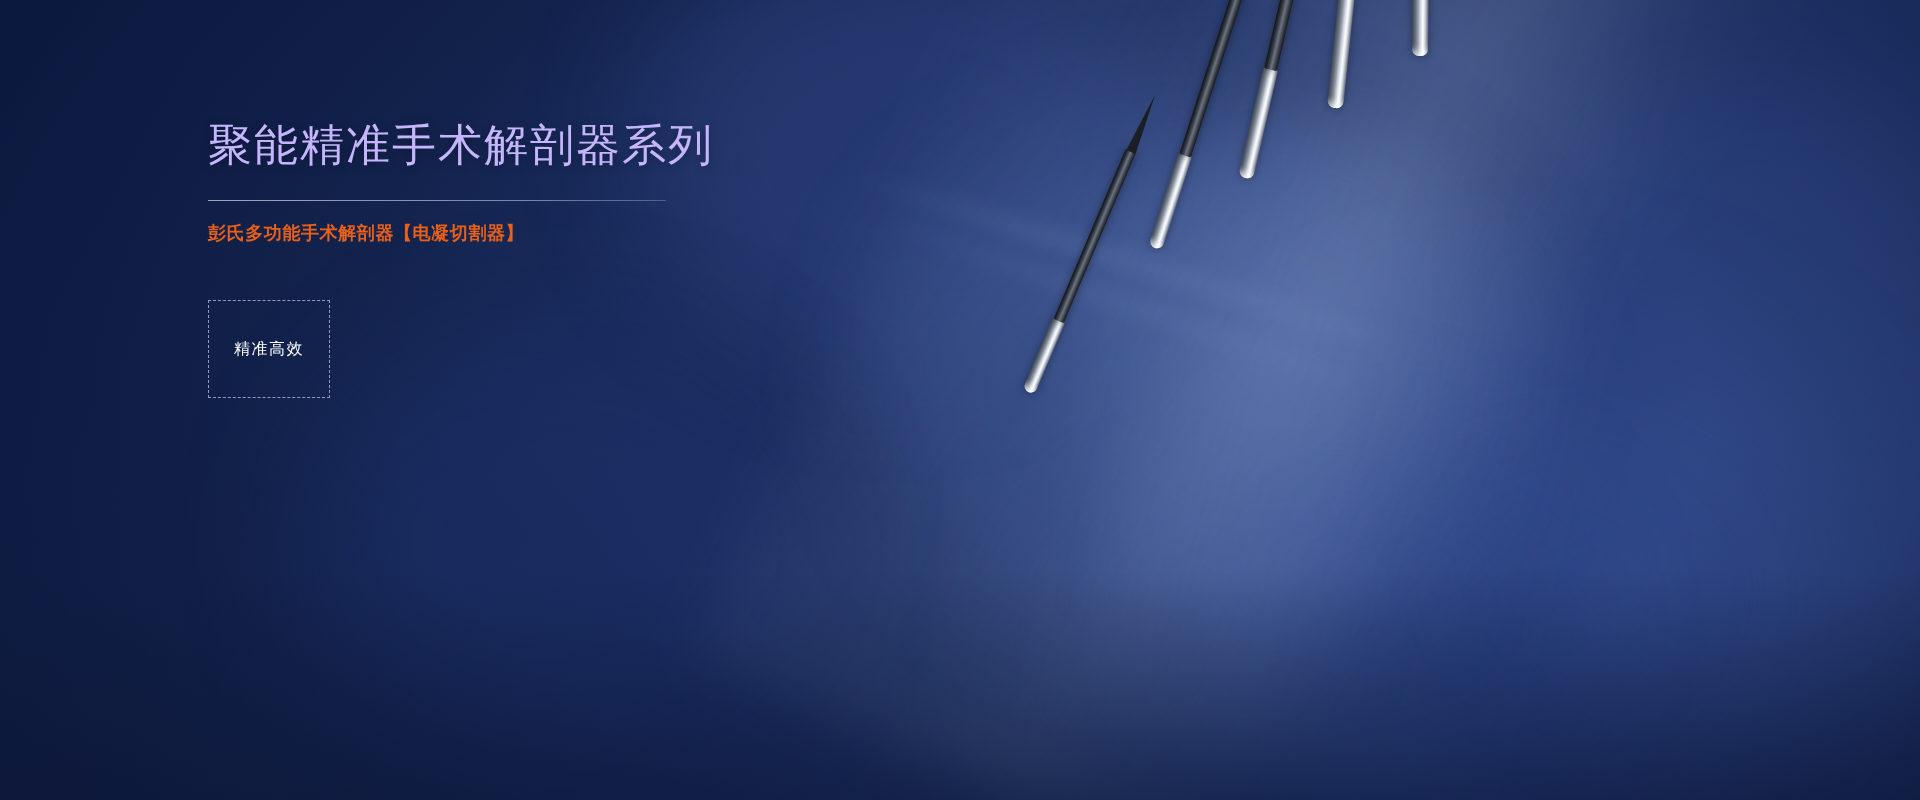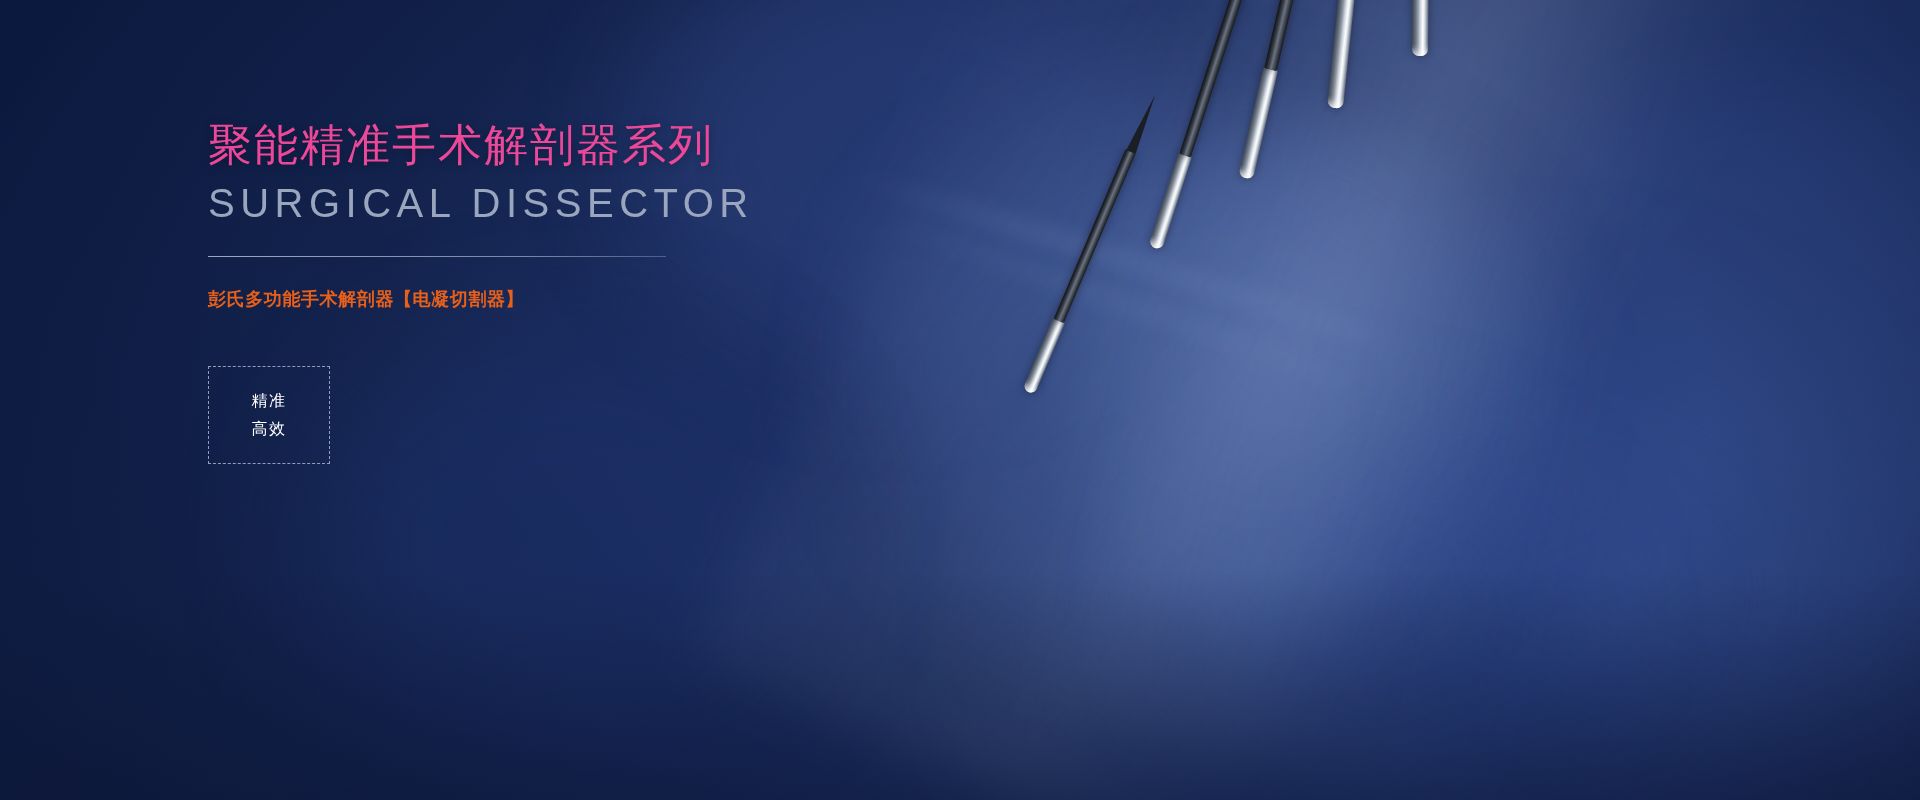--- a/index.html
+++ b/index.html
@@ -95,21 +95,21 @@
 
   
   .content{
     position:absolute;
     left:208px;
     top:118px;
     width:700px;
     z-index:6;
   }
   .title-cn{
-    color:#ec4899;
+    color:#c4b5fd;
     font-size:44px;
     font-weight:400;
     letter-spacing:2px;
     line-height:1.22;
     text-shadow:0 2px 10px rgba(0,0,0,0.30);
     white-space:nowrap;
   }
   .title-en{
     margin-top:6px;
     color:#9aa6bd;
@@ -119,40 +119,40 @@
     line-height:1.25;
     white-space:nowrap;
   }
   .divider{
     margin-top:28px;
     width:458px;
     height:1px;
     background:linear-gradient(90deg, rgba(173,187,212,0.88) 0%, rgba(160,176,205,0.70) 70%, rgba(150,167,198,0.40) 100%);
   }
   .subtitle-orange{
-    margin-top:30px;
+    margin-top:20px;
     color:#e8601a;
     font-size:18px;
     font-weight:700;
     letter-spacing:0.6px;
     white-space:nowrap;
   }
 
   
   .features{
     margin-top:55px;
     display:flex;
     gap:29px;
   }
   .feature-box{
     width:122px;
     height:98px;
     border:1px dashed rgba(196,207,228,0.72);
     display:flex;
-    flex-direction:column;
+    flex-direction:row;
     align-items:center;
     justify-content:center;
     color:#ffffff;
     font-size:16px;
     line-height:1.75;
     letter-spacing:1.5px;
   }
   .feature-box span{ display:block; }
 
   
@@ -250,21 +250,20 @@
       <div class="instrument" style="left: 1412px; top: 56px; width: 16px; height: 1px; transform: rotate(180.5deg);">
         <div class="handle" style="width: 16px; height: 128px;"></div>
       </div>
     </div>
 
   <div class="vignette"></div>
   <div class="bottom-fade"></div>
 
   <div class="content">
     <div class="title-cn">聚能精准手术解剖器系列</div>
-    <div class="title-en">SURGICAL DISSECTOR</div>
     <div class="divider"></div>
     <div class="subtitle-orange">彭氏多功能手术解剖器【电凝切割器】</div>
 
     <div class="features">
       <div class="feature-box">
         <span>精准</span>
         <span>高效</span>
       </div>
     </div>
   </div>

